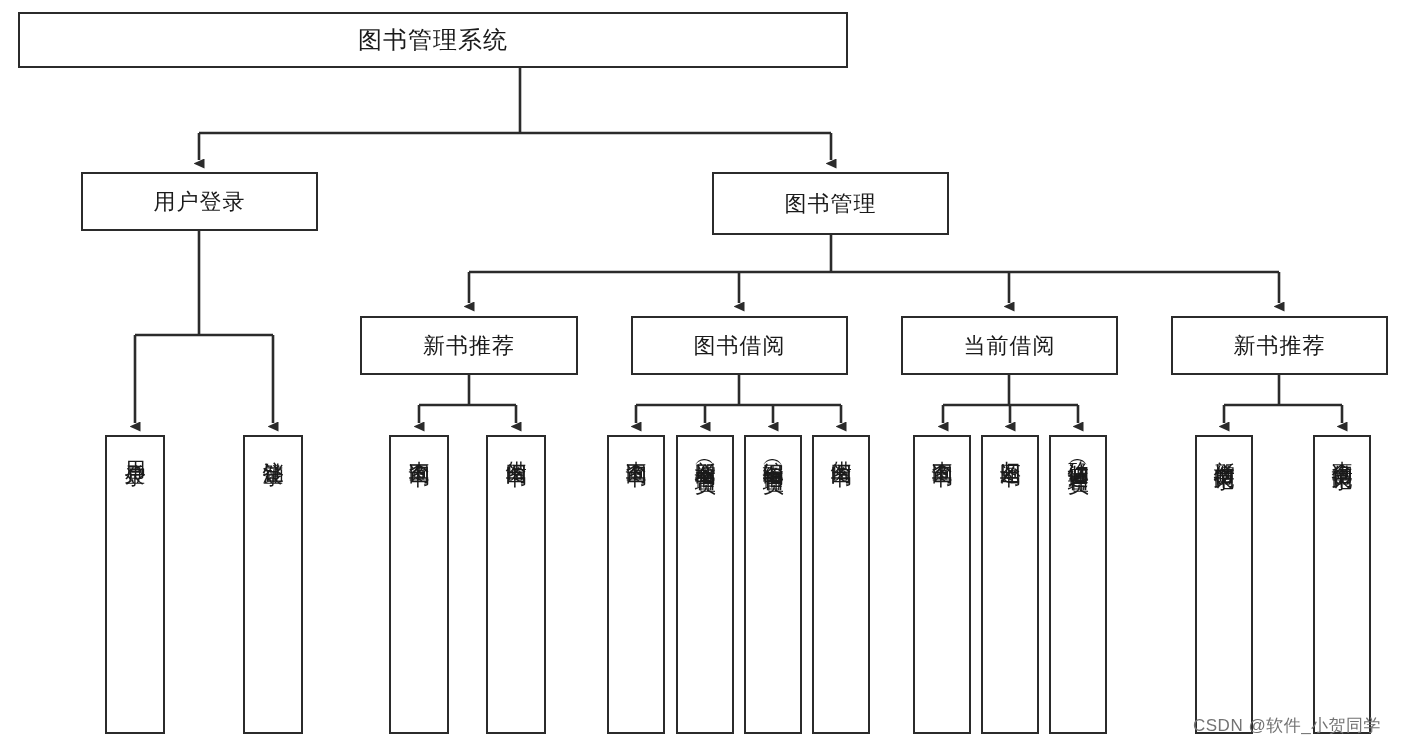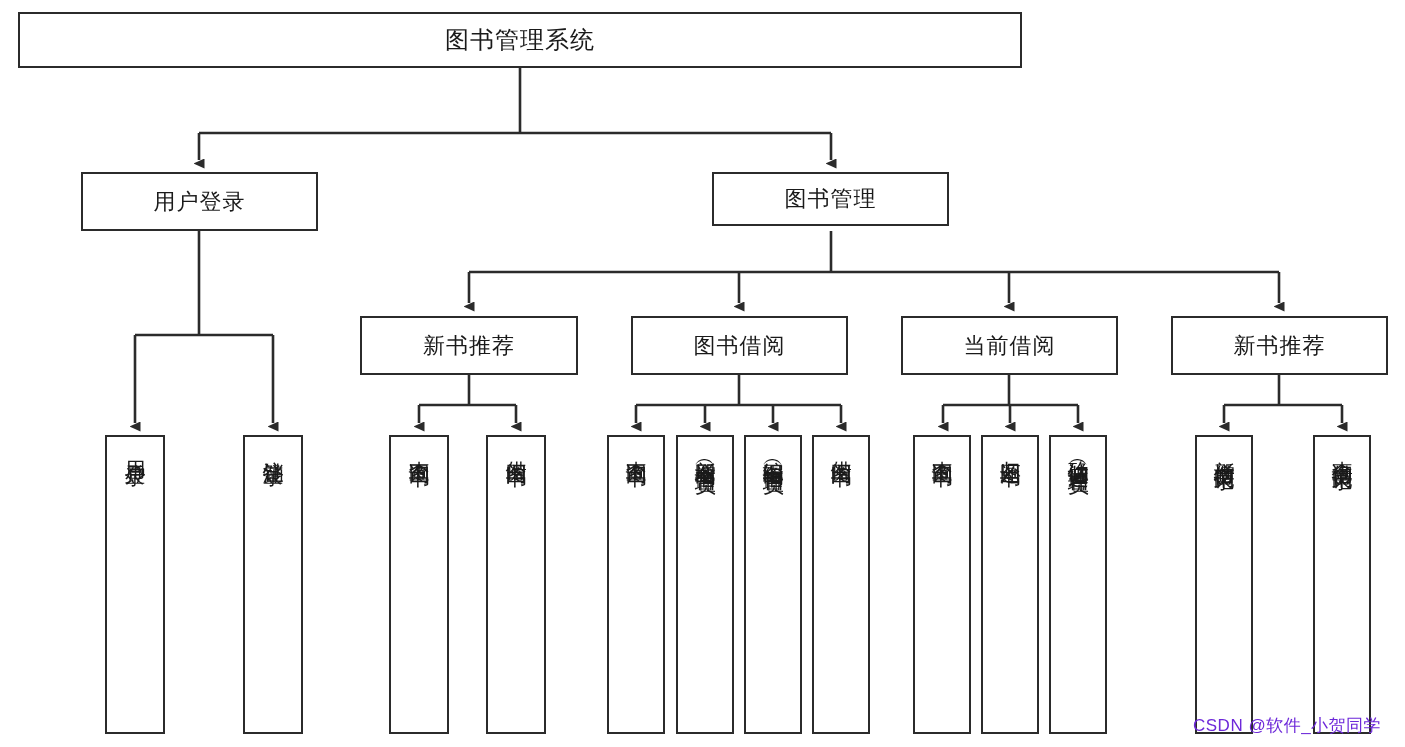--- a/index.html
+++ b/index.html
@@ -54,21 +54,21 @@
     line-height:1.06;
     letter-spacing:2px;
     white-space:nowrap;
     color:#1a1a1a;
   }
   .watermark{
     position:absolute;
     left:1193px;
     top:714px;
     font-size:17px;
-    color:#6d28d9;
+    color:#737373;
     white-space:nowrap;
     letter-spacing:0.5px;
   }
 </style>
 </head>
 <body>
 
 <div id="canvas">
 
   <svg id="wires" viewBox="0 0 1405 747" xmlns="http://www.w3.org/2000/svg">
@@ -114,28 +114,28 @@
       <path d="M1010,405 L1010,423" marker-end="url(#arw)"></path>
       <path d="M1078,405 L1078,423" marker-end="url(#arw)"></path>
 
       <path d="M1279,375 L1279,405"></path>
       <path d="M1224,405 L1342,405"></path>
       <path d="M1224,405 L1224,423" marker-end="url(#arw)"></path>
       <path d="M1342,405 L1342,423" marker-end="url(#arw)"></path>
     </g>
   </svg>
 
-  <div class="node root" style="left:18px;top:12px;width:1004px;height:56px;">
+  <div class="node root" style="left:18px;top:12px;width:830px;height:56px;">
     <span>图书管理系统</span>
   </div>
 
   <div class="node lvl1" style="left:81px;top:172px;width:237px;height:59px;">
     <span>用户登录</span>
   </div>
-  <div class="node lvl1" style="left:712px;top:172px;width:237px;height:54px;">
+  <div class="node lvl1" style="left:712px;top:172px;width:237px;height:63px;">
     <span>图书管理</span>
   </div>
 
   <div class="node lvl2" style="left:360px;top:316px;width:218px;height:59px;">
     <span>新书推荐</span>
   </div>
   <div class="node lvl2" style="left:901px;top:316px;width:217px;height:59px;">
     <span>当前借阅</span>
   </div>
   <div class="node lvl2" style="left:631px;top:316px;width:217px;height:59px;">

